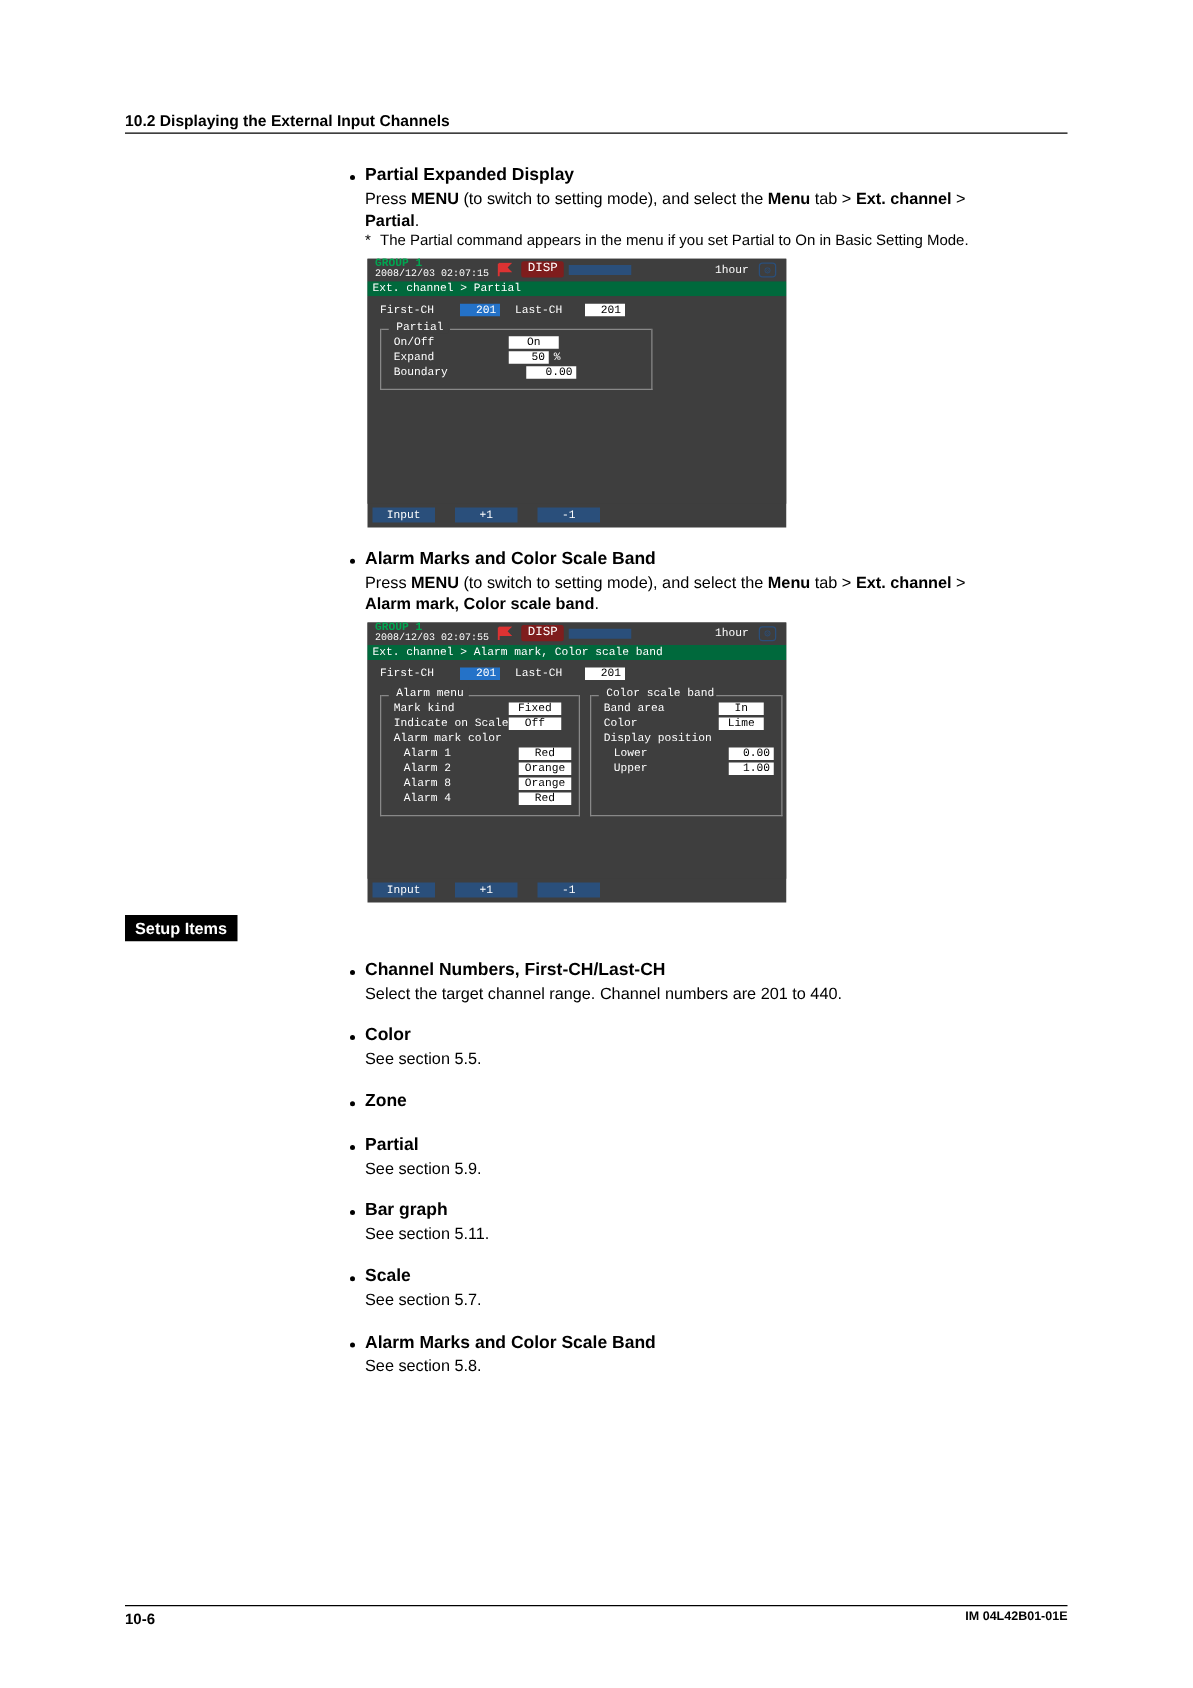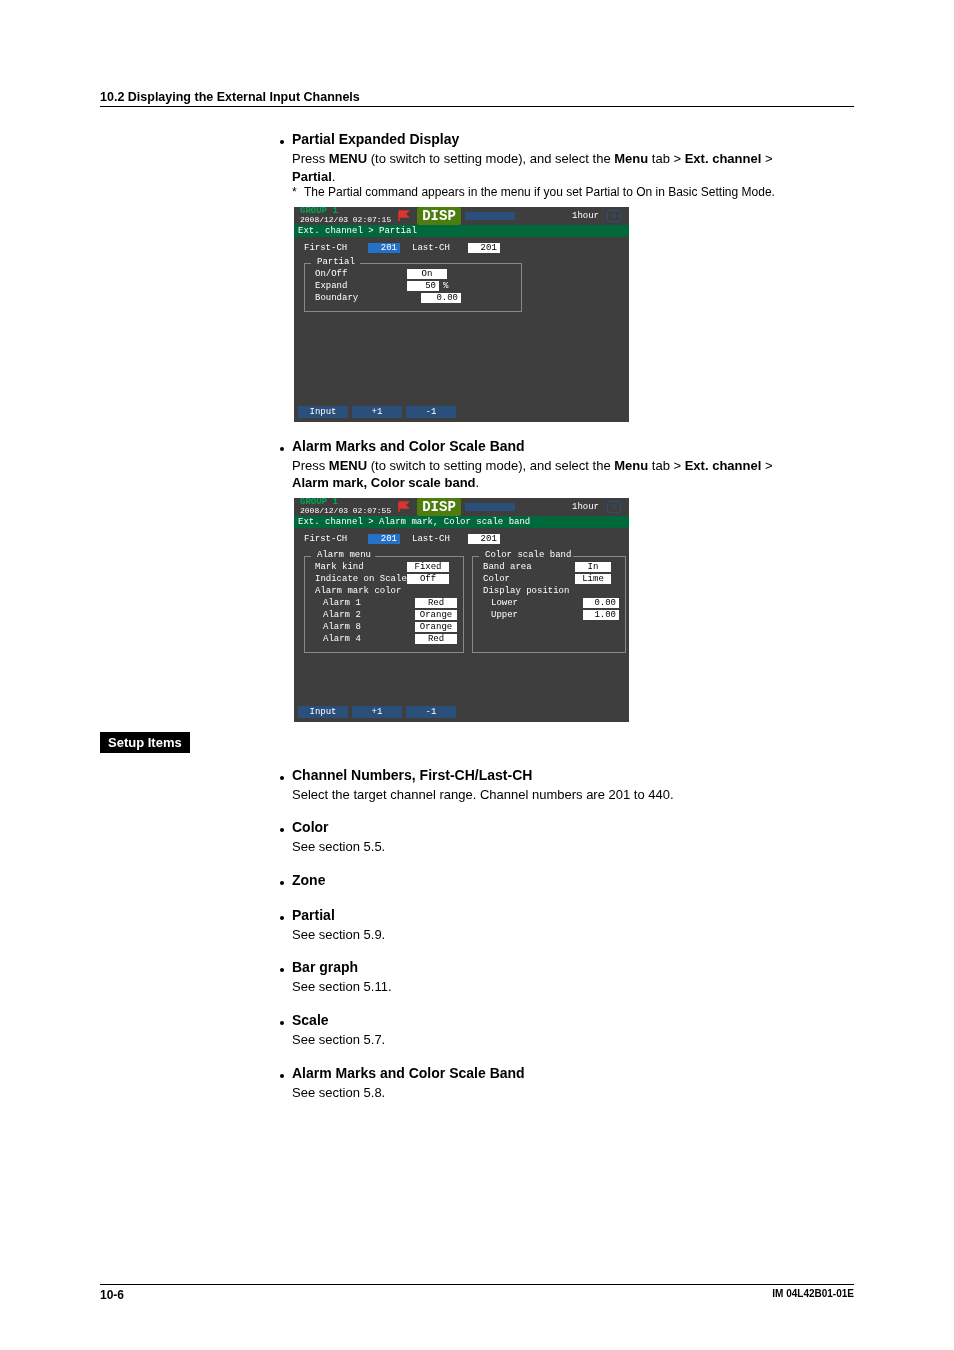--- a/index.html
+++ b/index.html
@@ -73,21 +73,21 @@
     display: flex;
     align-items: center;
     position: relative;
   }
   .sshot-header .grp {
     color: #00a651; font-weight: bold; font-size: 9px; padding-left: 6px;
     line-height: 1;
   }
   .sshot-header .ts { color: #fff; font-size: 8px; line-height: 1; padding-left: 6px; }
   .sshot-header .disp-label {
-    background: #4d7c0f; color: #fff; font-weight: bold; font-size: 14px;
+    background: #7f1d1d; color: #fff; font-weight: normal; font-size: 10px;
     padding: 1px 5px; border-radius: 2px; margin-left: 6px;
   }
   .sshot-header .spacer { flex: 1; }
   .sshot-header .bar {
     width: 50px; height: 8px; background: #2a4f7b; margin-right: 6px;
   }
   .sshot-header .time { color: #fff; font-size: 9px; margin-right: 8px; }
   .sshot-header .icon-box {
     border: 1.5px solid #2a4f7b; border-radius: 3px; width: 12px; height: 10px;
     display: flex; align-items: center; justify-content: center; color: #2a4f7b;
@@ -143,20 +143,21 @@
     top: 0; left: 0; width: 6px; height: 1px; background: #888;
   }
   .fieldset-topline {
     position: absolute; top: 0; right: 0; left: 55px; height: 1px; background: #888;
   }
   .fieldset .fieldset-topline.wide { left: 70px; }
   .fieldset .fieldset-topline.xwide { left: 100px; }
   .sshot-footer {
     display: flex;
     padding: 3px 4px 4px 4px;
+    gap: 12px;
   }
   .footer-btn {
     background: #2a4f7b; color: #fff; font-size: 9px; padding: 1px 8px;
     margin-right: 4px; min-width: 34px; text-align: center;
   }
   .two-col-fs {
     display: flex; gap: 8px;
   }
   .two-col-fs .fieldset { flex: 1; }
 

